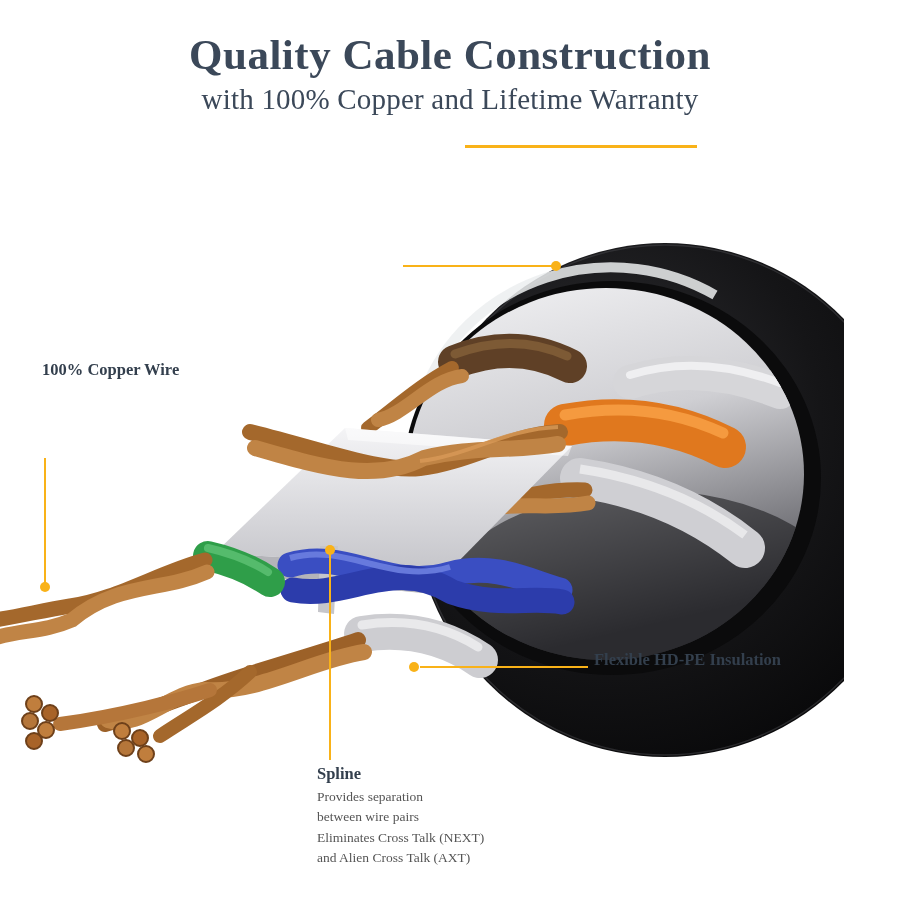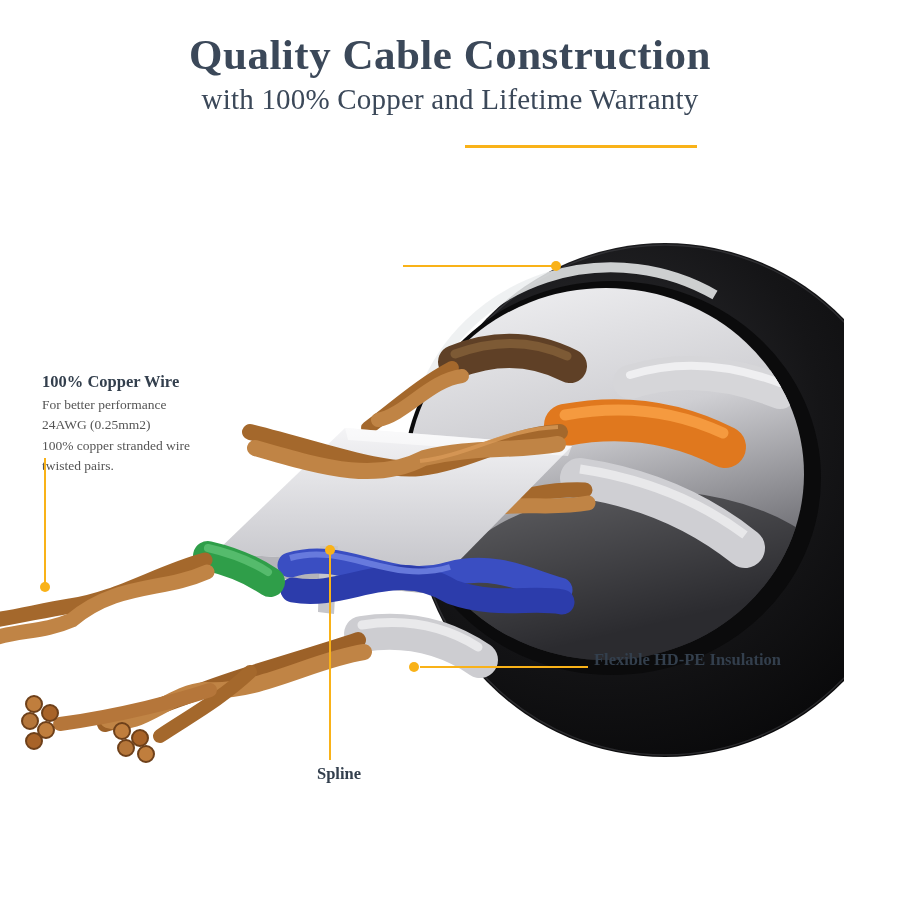--- a/index.html
+++ b/index.html
@@ -47,21 +47,21 @@
     color:var(--callout-title);
     margin:0 0 3px 0;
   }
   .c-desc{
     font-size:13.5px;
     color:var(--body-text);
     line-height:1.5;
     white-space:pre-line;
   }
   #callout-pvc{left:300px;top:250px;}
-  #callout-copper{left:42px;top:372px;max-width:185px;}
+  #callout-copper{left:42px;top:360px;max-width:185px;text-align:right;}
   #callout-hdpe{left:594px;top:650px;max-width:230px;}
   #callout-spline{left:317px;top:764px;max-width:220px;}
 
   .leader{position:absolute;background:var(--accent-yellow);}
   #leader-pvc{left:403px;top:265px;width:150px;height:2px;}
   #leader-copper{left:44px;top:458px;width:2px;height:125px;}
   #leader-hdpe{left:420px;top:666px;width:168px;height:2px;}
   #leader-spline{left:329px;top:553px;width:2px;height:207px;}
 
   .leader-dot{
@@ -187,33 +187,33 @@
     <h1 class="title-line1">Quality Cable Construction</h1>
     <h2 class="title-line2">with 100% Copper and Lifetime Warranty</h2>
   </header>
   <div class="title-underline"></div>
 
   <div class="leader" id="leader-pvc"></div>
   <div class="leader-dot" id="dot-pvc"></div>
 
   <div class="callout" id="callout-copper">
     <div class="c-title">100% Copper Wire</div>
-    <div class="c-desc">For better performance
-24AWG (0.25mm2)
-100% copper stranded wire
-twisted pairs.</div>
   </div>
   <div class="leader" id="leader-copper"></div>
   <div class="leader-dot" id="dot-copper"></div>
 
   <div class="callout" id="callout-hdpe">
     <div class="c-title">Flexible HD-PE Insulation</div>
   </div>
   <div class="leader" id="leader-hdpe"></div>
   <div class="leader-dot" id="dot-hdpe"></div>
 
   <div class="callout" id="callout-spline">
     <div class="c-title">Spline</div>
+    <div class="c-desc">Provides separation
+between wire pairs
+Eliminates Cross Talk (NEXT)
+and Alien Cross Talk (AXT)</div>
   </div>
   <div class="leader" id="leader-spline"></div>
   <div class="leader-dot" id="dot-spline"></div>
 
 </div>
 
 </body></html>

